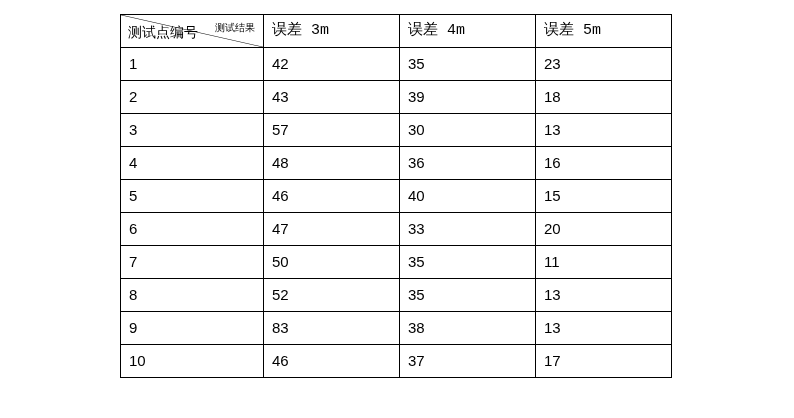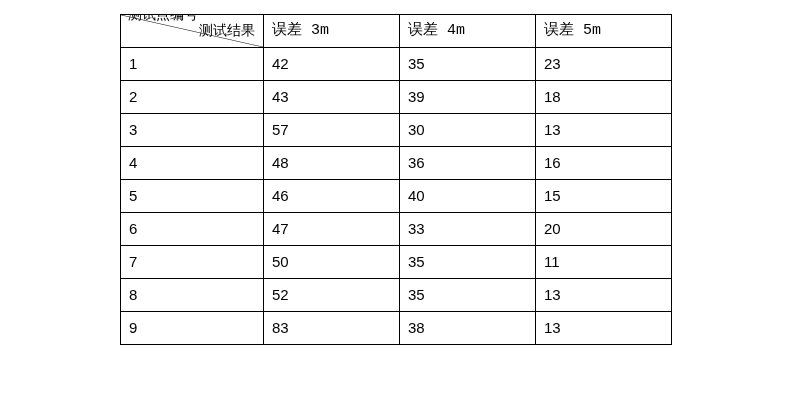--- a/index.html
+++ b/index.html
@@ -52,27 +52,27 @@
     position: absolute;
     left: 0; top: 0;
     width: 100%;
     height: 100%;
     display: block;
   }
   td.corner .col-label {
     position: absolute;
     right: 8px;
     top: 7px;
-    font-size: 14px;
+    font-size: 10px;
     white-space: nowrap;
   }
   td.corner .row-label {
     position: absolute;
     left: 7px;
-    bottom: 24px;
+    bottom: 6px;
     font-size: 14px;
     white-space: nowrap;
   }
   td.head {
     font-size: 15px;
     vertical-align: middle;
     height: 72px;
     font-family: Liberation Mono, monospace;
   }
   td.num {
@@ -151,15 +151,21 @@
         <td class="num">52</td>
         <td class="num">35</td>
         <td class="num">13</td>
       </tr>
       <tr>
         <td class="num">9</td>
         <td class="num">83</td>
         <td class="num">38</td>
         <td class="num">13</td>
       </tr>
+      <tr>
+        <td class="num">10</td>
+        <td class="num">46</td>
+        <td class="num">37</td>
+        <td class="num">17</td>
+      </tr>
     </tbody>
   </table>
 </div>
 
 </body></html>

